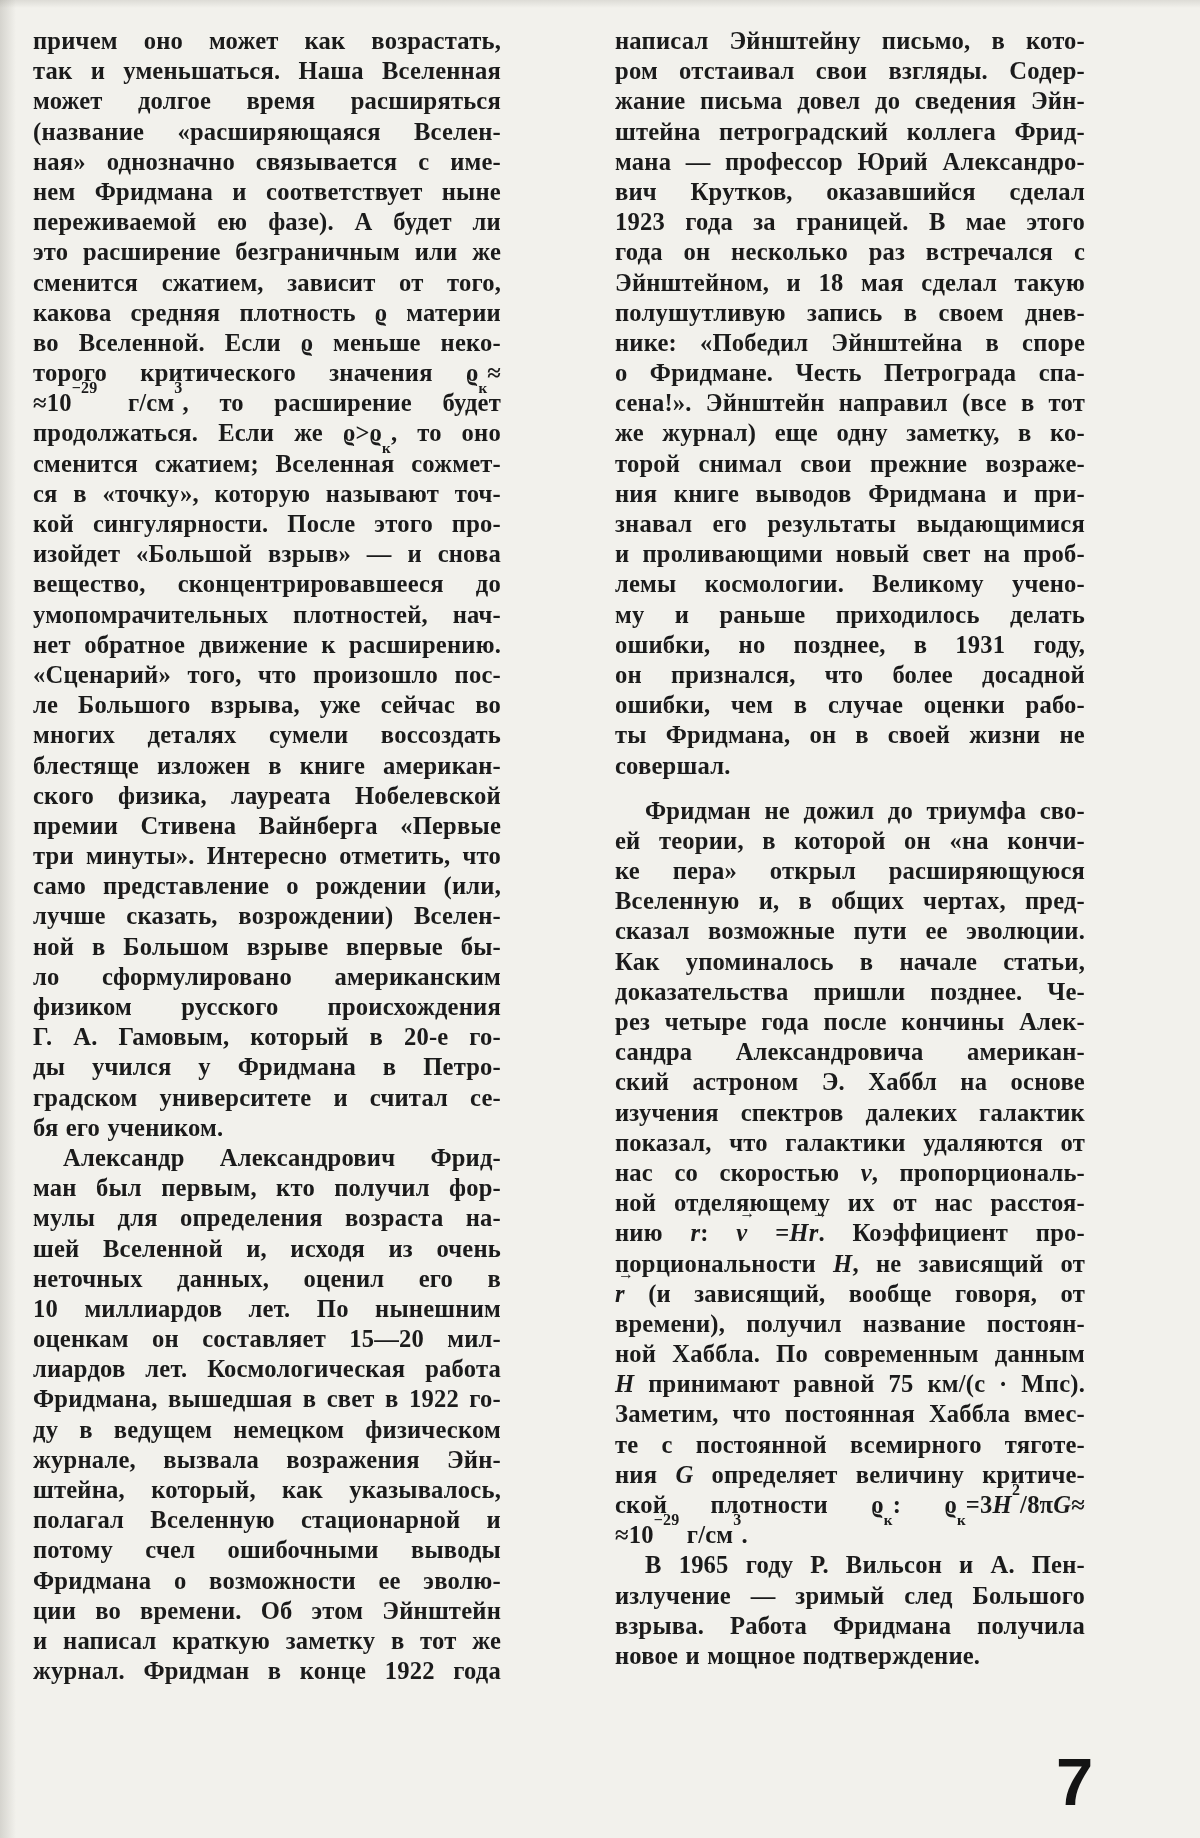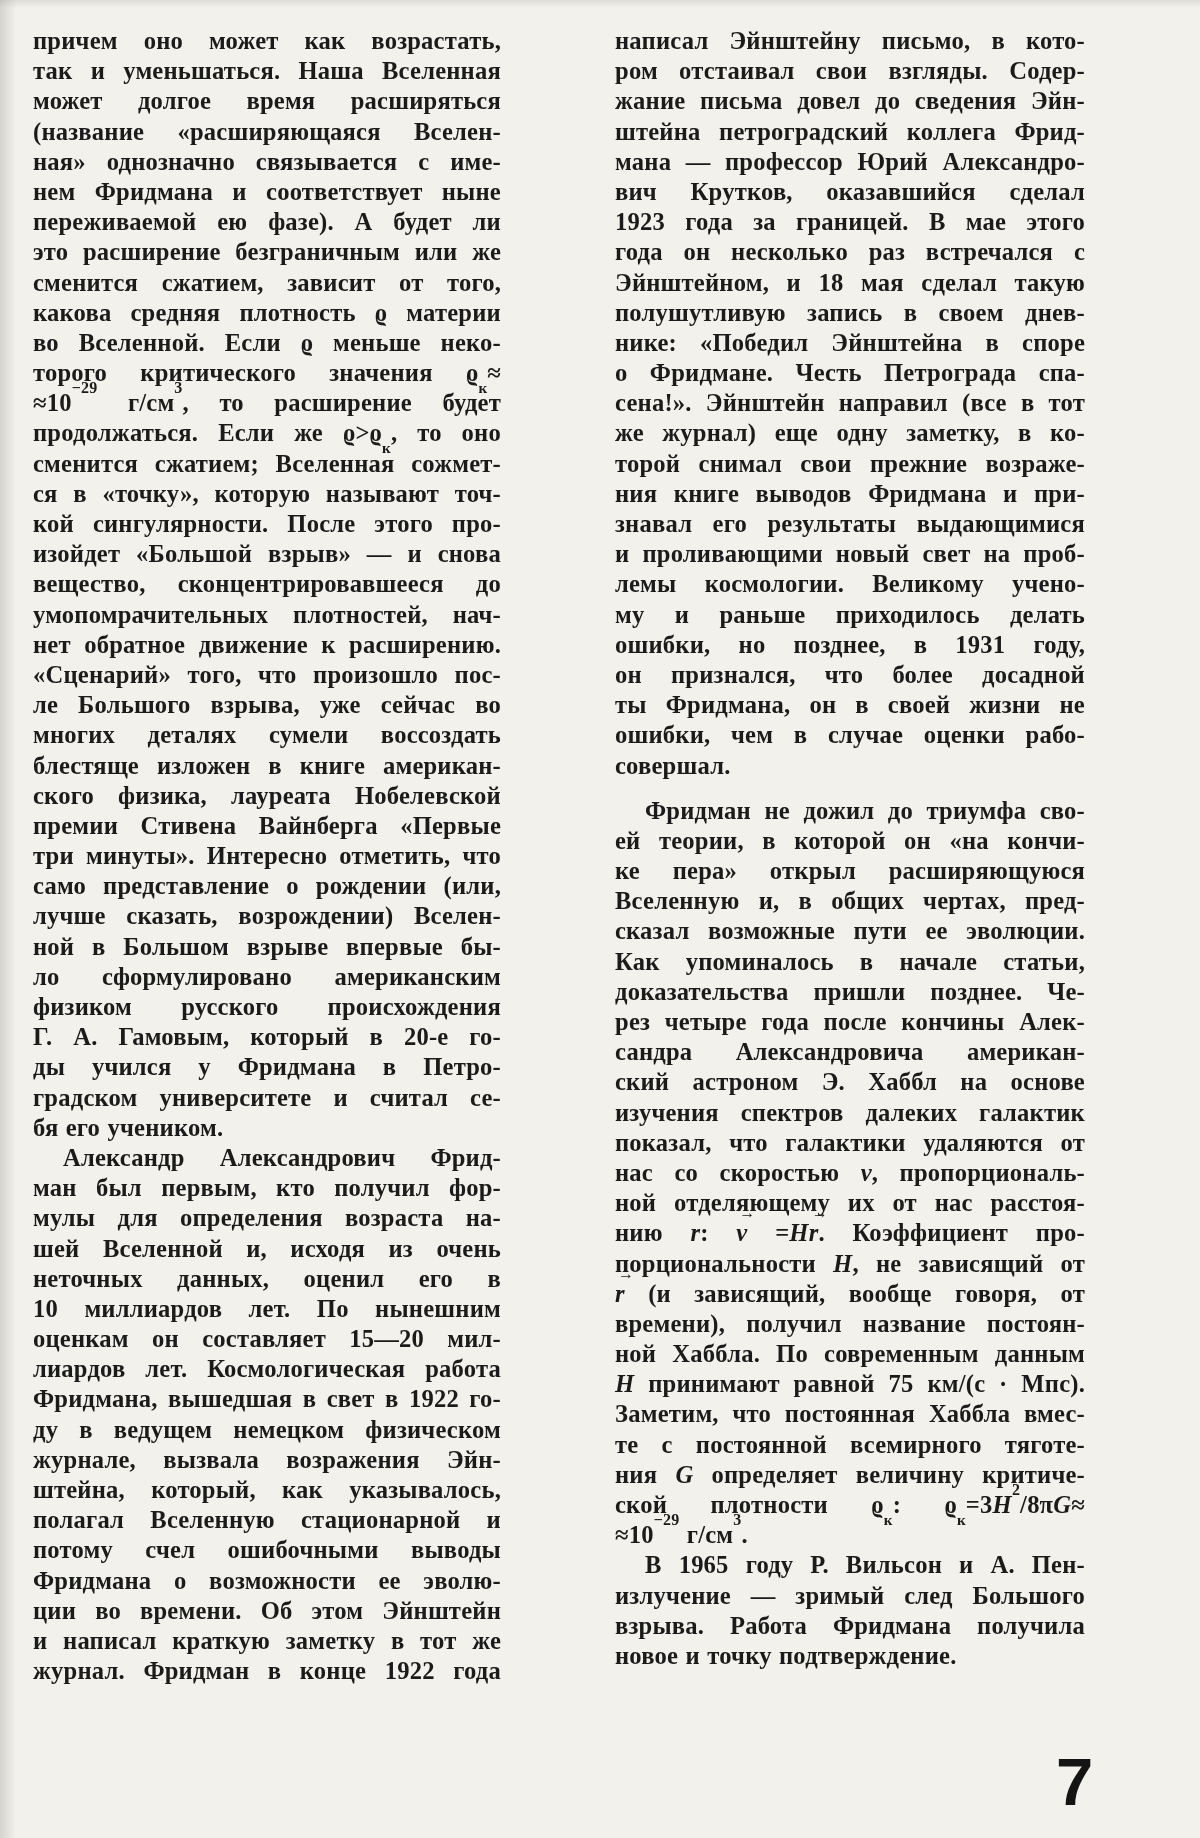--- a/index.html
+++ b/index.html
@@ -139,22 +139,22 @@
       <div class="line">сена!». Эйнштейн направил (все в тот</div>
       <div class="line">же журнал) еще одну заметку, в ко-</div>
       <div class="line">торой снимал свои прежние возраже-</div>
       <div class="line">ния книге выводов Фридмана и при-</div>
       <div class="line">знавал его результаты выдающимися</div>
       <div class="line">и проливающими новый свет на проб-</div>
       <div class="line">лемы космологии. Великому учено-</div>
       <div class="line">му и раньше приходилось делать</div>
       <div class="line">ошибки, но позднее, в 1931 году,</div>
       <div class="line">он признался, что более досадной</div>
+      <div class="line">ошибки, чем в случае оценки рабо-</div>
       <div class="line">ты Фридмана, он в своей жизни не</div>
-      <div class="line">ошибки, чем в случае оценки рабо-</div>
       <div class="line end">совершал.</div>
       <div class="line indent gap">Фридман не дожил до триумфа сво-</div>
       <div class="line">ей теории, в которой он «на кончи-</div>
       <div class="line">ке пера» открыл расширяющуюся</div>
       <div class="line">Вселенную и, в общих чертах, пред-</div>
       <div class="line">сказал возможные пути ее эволюции.</div>
       <div class="line">Как упоминалось в начале статьи,</div>
       <div class="line">доказательства пришли позднее. Че-</div>
       <div class="line">рез четыре года после кончины Алек-</div>
       <div class="line">сандра Александровича американ-</div>
@@ -170,17 +170,17 @@
       <div class="line">ной Хаббла. По современным данным</div>
       <div class="line"><i>H</i> принимают равной 75 км/(с · Мпс).</div>
       <div class="line">Заметим, что постоянная Хаббла вмес-</div>
       <div class="line">те с постоянной всемирного тяготе-</div>
       <div class="line">ния <i>G</i> определяет величину критиче-</div>
       <div class="line">ской плотности ϱ<sub>к</sub>: ϱ<sub>к</sub>=3<i>H</i><sup>2</sup>/8π<i>G</i>≈</div>
       <div class="line end">≈10<sup>−29</sup> г/см<sup>3</sup>.</div>
       <div class="line indent">В 1965 году Р. Вильсон и А. Пен-</div>
       <div class="line">излучение — зримый след Большого</div>
       <div class="line">взрыва. Работа Фридмана получила</div>
-      <div class="line end">новое и точку подтверждение.</div>
+      <div class="line end">новое и мощное подтверждение.</div>
     </div>
 
   <div class="pagenum">7</div>
 </div>
 
 </body></html>

